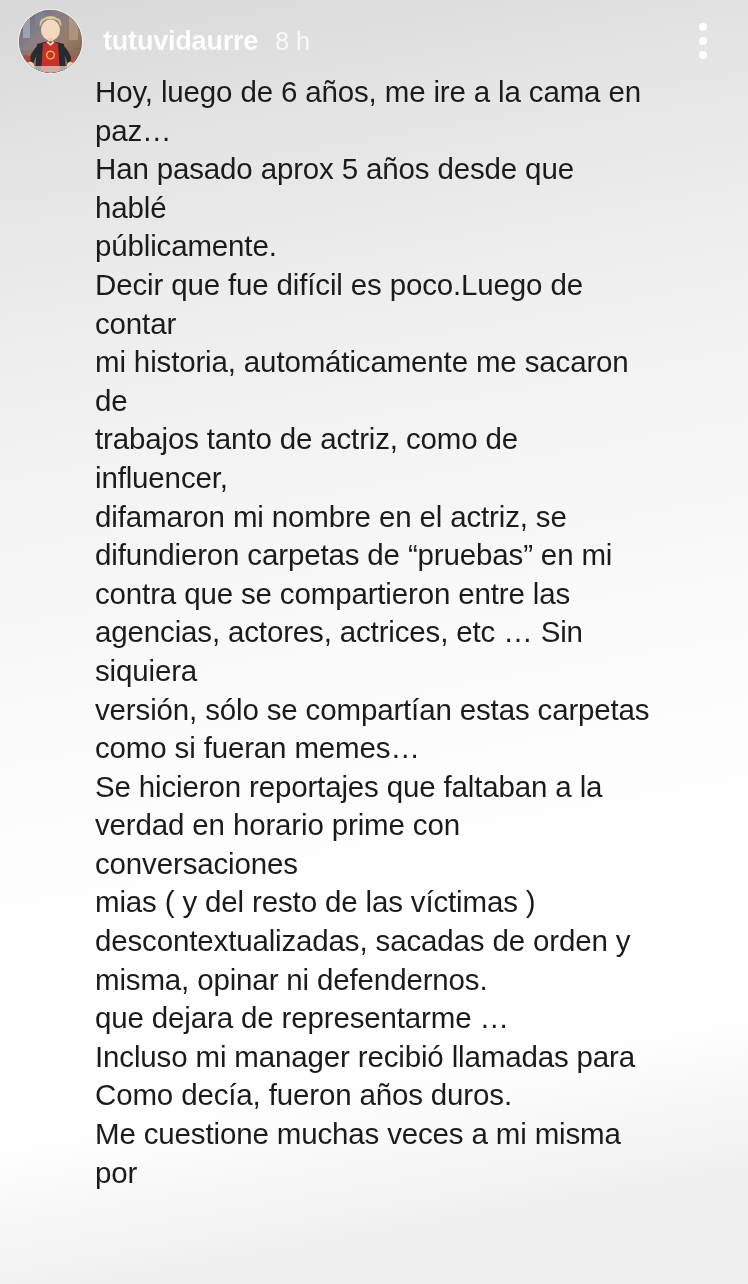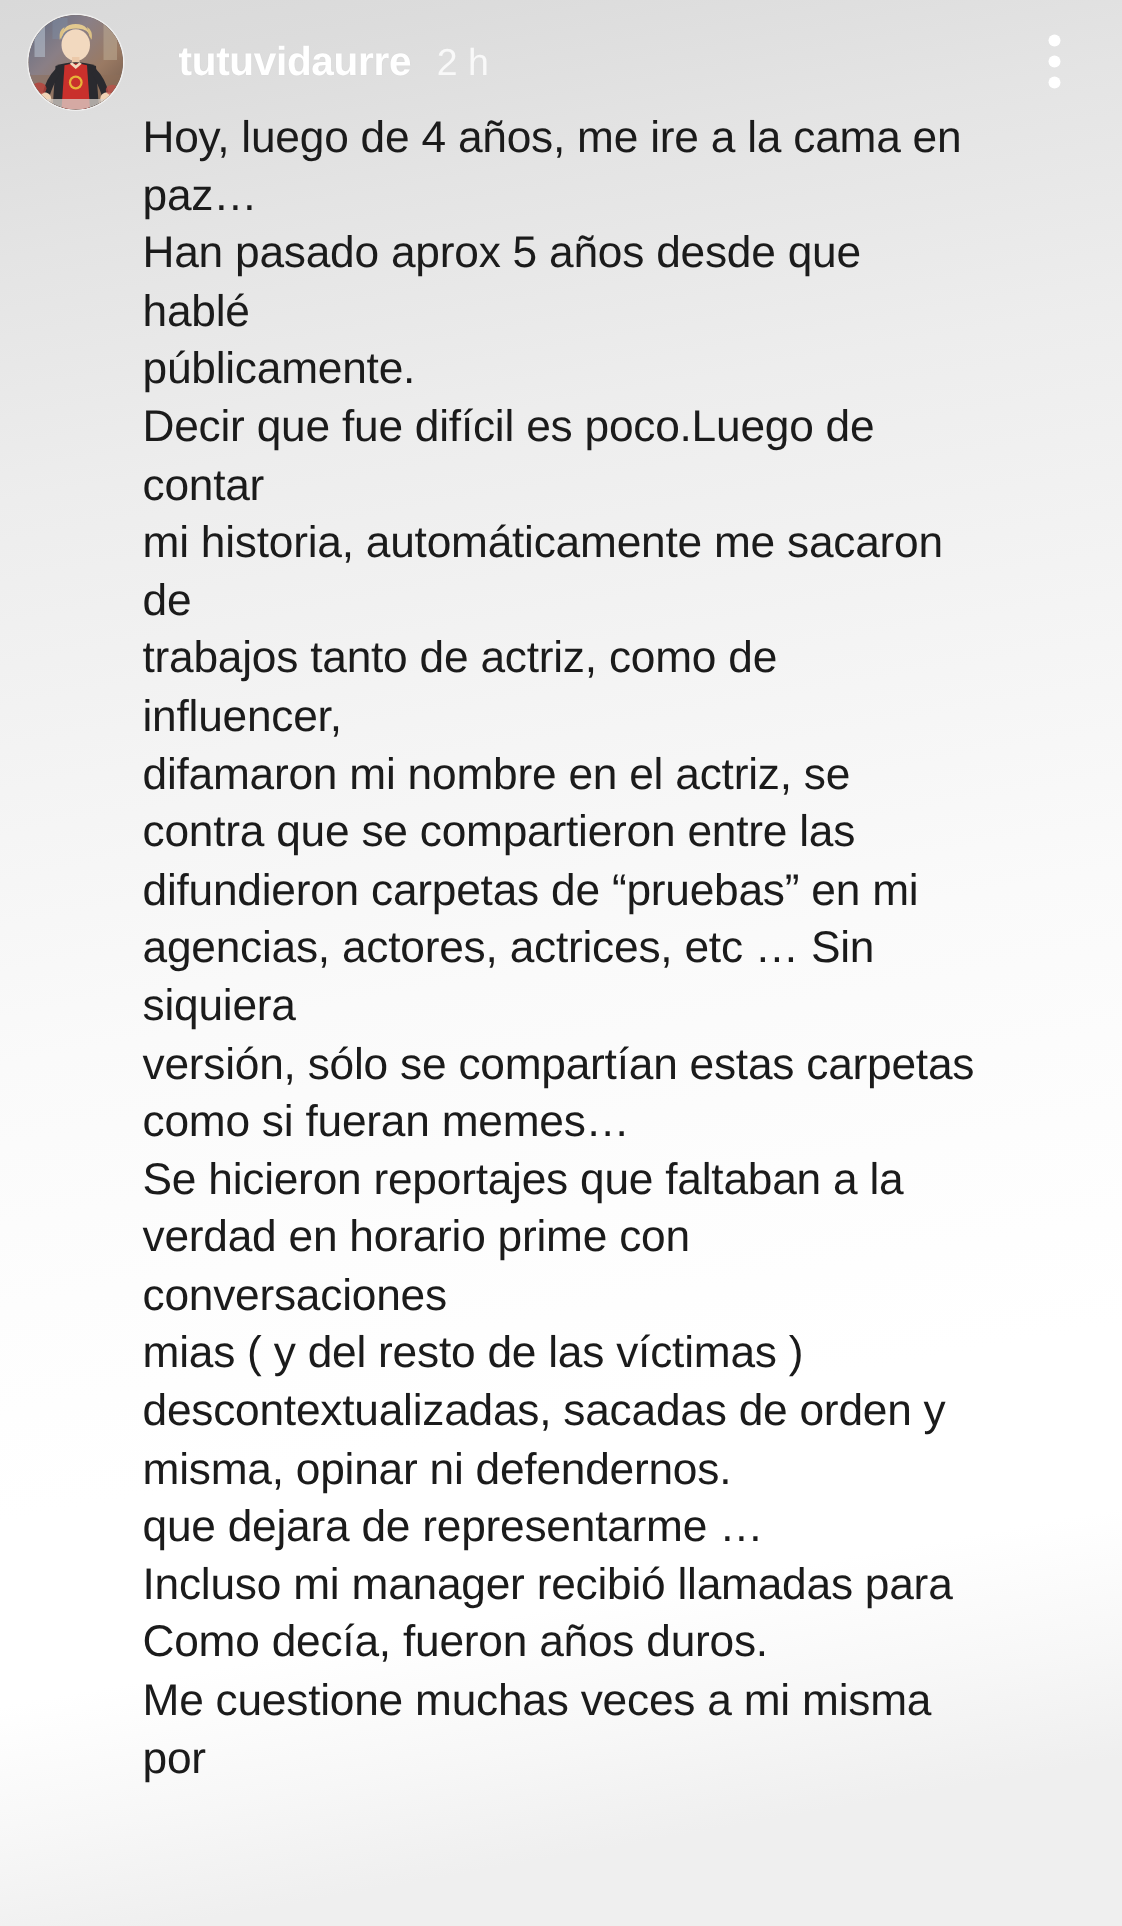--- a/index.html
+++ b/index.html
@@ -39,21 +39,20 @@
   
   .story-header {
     position: absolute;
     top: 0;
     left: 0;
     width: 748px;
     height: 82px;
     display: flex;
     align-items: center;
     padding: 0 18px 0 19px;
-    gap: 16px;
   }
 
   .avatar {
     position: relative;
     width: 63px;
     height: 63px;
     border-radius: 50%;
     flex: 0 0 auto;
     overflow: hidden;
     background: #6b5a52;
@@ -165,42 +164,42 @@
           <ellipse cx="52.5" cy="55.5" rx="4.6" ry="4" fill="#f0d3b6"></ellipse>
           <rect x="0" y="56" width="63" height="7" fill="#d8d2cb" opacity="0.75"></rect>
           <ellipse cx="7" cy="49" rx="5" ry="4" fill="#b8413a" opacity="0.8"></ellipse>
           <ellipse cx="56" cy="50" rx="4.5" ry="3.5" fill="#c05049" opacity="0.75"></ellipse>
         </g>
       </svg>
     </div>
 
     <div class="header-meta">
       <span class="username">tutuvidaurre</span>
-      <span class="timestamp">2 h</span>
+      <span class="timestamp">8 h</span>
     </div>
 
     <div class="more-menu">
       <span class="dot"></span>
       <span class="dot"></span>
       <span class="dot"></span>
     </div>
 
   </div>
 
   <div class="story-body">
-      <div class="story-line">Hoy, luego de 4 años, me ire a la cama en</div>
+      <div class="story-line">Hoy, luego de 6 años, me ire a la cama en</div>
       <div class="story-line">paz…</div>
       <div class="story-line">Han pasado aprox 5 años desde que hablé</div>
       <div class="story-line">públicamente.</div>
       <div class="story-line">Decir que fue difícil es poco.Luego de contar</div>
       <div class="story-line">mi historia, automáticamente me sacaron de</div>
       <div class="story-line">trabajos tanto de actriz, como de influencer,</div>
       <div class="story-line">difamaron mi nombre en el actriz, se</div>
+      <div class="story-line">difundieron carpetas de “pruebas” en mi</div>
       <div class="story-line">contra que se compartieron entre las</div>
-      <div class="story-line">difundieron carpetas de “pruebas” en mi</div>
       <div class="story-line">agencias, actores, actrices, etc … Sin siquiera</div>
       <div class="story-line">versión, sólo se compartían estas carpetas</div>
       <div class="story-line">como si fueran memes…</div>
       <div class="story-line">Se hicieron reportajes que faltaban a la</div>
       <div class="story-line">verdad en horario prime con conversaciones</div>
       <div class="story-line">mias ( y del resto de las víctimas )</div>
       <div class="story-line">descontextualizadas, sacadas de orden y</div>
       <div class="story-line">misma, opinar ni defendernos.</div>
       <div class="story-line">que dejara de representarme …</div>
       <div class="story-line">Incluso mi manager recibió llamadas para</div>

